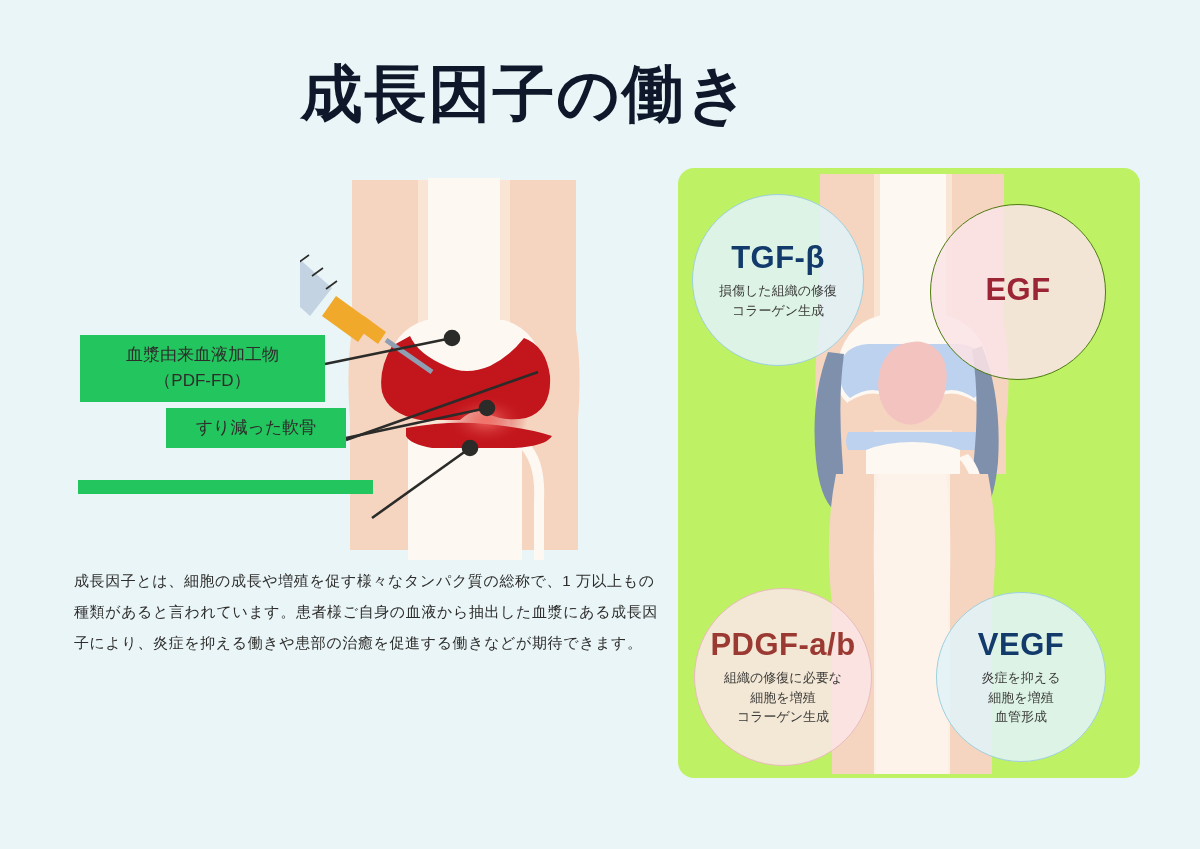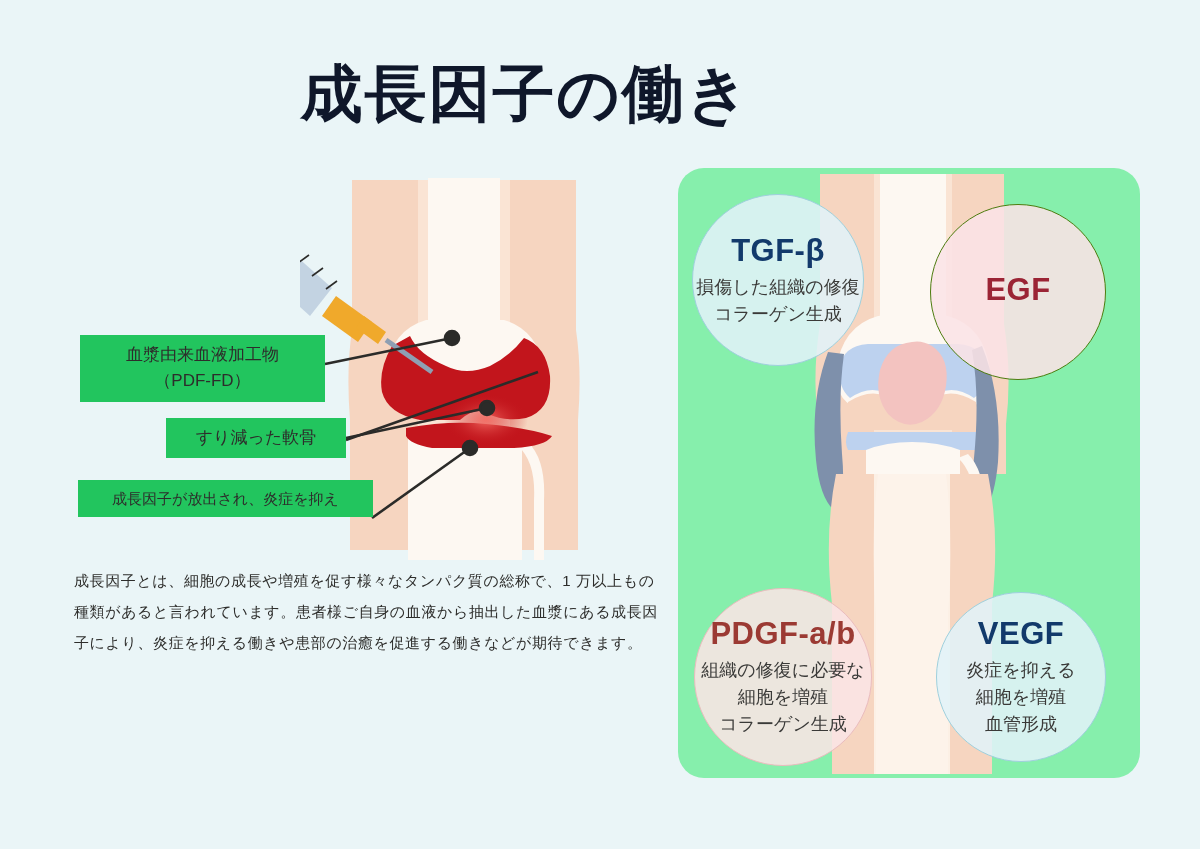--- a/index.html
+++ b/index.html
@@ -48,21 +48,21 @@
   .callout {
     position: absolute;
     background: #22c55e;
     color: #2d2d2b;
     text-align: center;
     line-height: 1.55;
     z-index: 6;
     padding: 7px 12px;
   }
   .callout-1 { left: 80px;  top: 175px; width: 245px; font-size: 17px; }
-  .callout-2 { left: 166px; top: 258px; width: 180px; font-size: 17px; }
+  .callout-2 { left: 166px; top: 248px; width: 180px; font-size: 17px; }
   .callout-3 { left: 78px;  top: 320px; width: 295px; font-size: 15px; }
 
   
   .leaders {
     position: absolute;
     left: 0; top: 0;
     width: 670px; height: 420px;
     z-index: 5;
     pointer-events: none;
   }
@@ -79,22 +79,22 @@
     letter-spacing: 0.6px;
   }
 
   
   .right-panel {
     position: absolute;
     left: 678px;
     top: 168px;
     width: 462px;
     height: 610px;
-    background: #86efac;
-    border-radius: 26px;
+    background: #bef264;
+    border-radius: 16px;
     padding-left: 12px;
   }
 
   .knee-right {
     position: absolute;
     left: 84px;
     top: 6px;
     width: 300px;
     height: 600px;
   }
@@ -110,21 +110,21 @@
     text-align: center;
     z-index: 4;
   }
   .bubble .b-title {
     font-size: 31px;
     font-weight: bold;
     letter-spacing: 0.5px;
     margin-bottom: 5px;
   }
   .bubble .b-desc {
-    font-size: 18px;
+    font-size: 13px;
     line-height: 1.5;
     color: #3a3a38;
   }
 
   .bubble-tgf {
     left: 14px;  top: 26px;  width: 172px; height: 172px;
     background: rgba(225,242,248,0.88);
     border: 1px solid #9fd0dd;
   }
   .bubble-tgf .b-title { color: #123a6b; }
@@ -222,21 +222,20 @@
   <div class="callout callout-1">
     <div>血漿由来血液加工物</div>
     <div>（PDF-FD）</div>
   </div>
 
   <div class="callout callout-2">
     <div>すり減った軟骨</div>
   </div>
 
   <div class="callout callout-3">
-    <div>成長因子が放出され、炎症を抑え</div>
   </div>
 
   <div class="body-text">成長因子とは、細胞の成長や増殖を促す様々なタンパク質の総称で、1 万以上もの種類があると言われています。患者様ご自身の血液から抽出した血漿にある成長因子により、炎症を抑える働きや患部の治癒を促進する働きなどが期待できます。</div>
 </div>
 
 <div class="right-panel">
 
   <svg class="knee-right" viewBox="0 0 300 600">
 
     <path d="M58,0 L58,150 Q50,200 56,250 L56,300 L244,300 L244,250 Q250,200 242,150 L242,0 Z" fill="#f6d5c0"></path>

